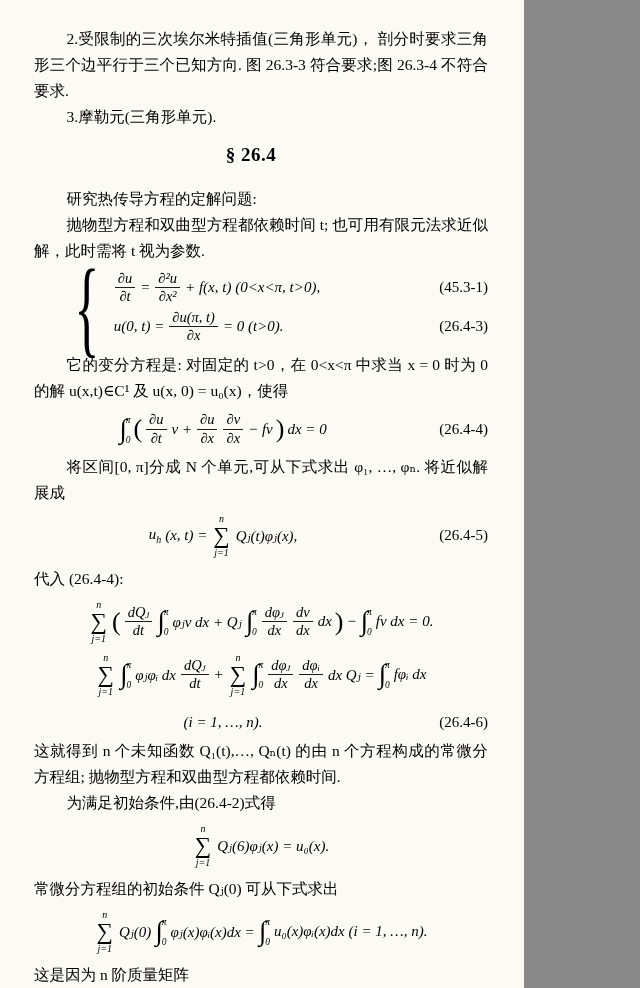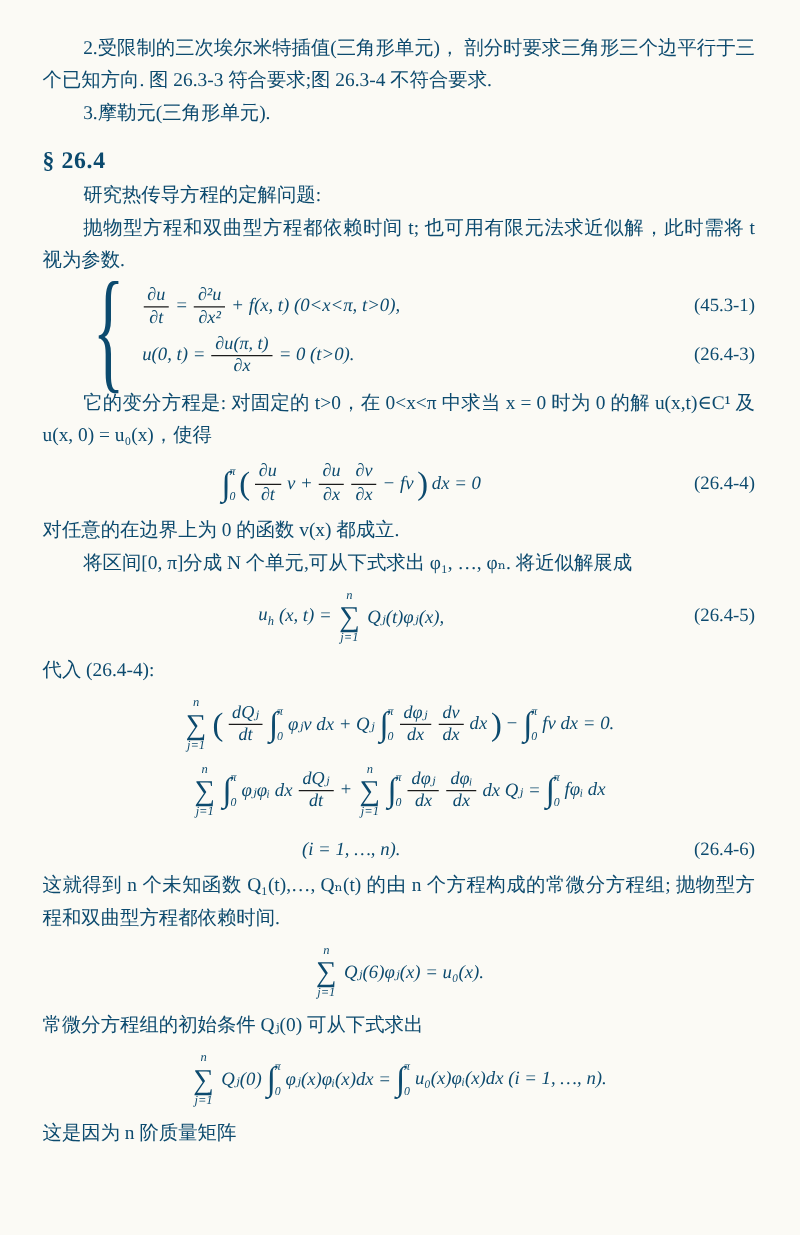--- a/index.html
+++ b/index.html
@@ -1,25 +1,25 @@
 <!DOCTYPE html>
 <html><head>
 <meta charset="utf-8">
 <style>
   html,body{margin:0;padding:0;background:#888;}
   .page{
-    width:640px;height:988px;box-sizing:border-box;position:relative;
-    background:#fbfaf5;color:#0c4a6e;overflow:hidden;
+    width:524px;height:988px;box-sizing:border-box;position:relative;
+    background:#fbfaf5;color:#000000;overflow:hidden;
     font-family:"Liberation Serif","DejaVu Serif",serif;
     padding:26px 36px 8px 34px;
   }
   p{margin:0;font-size:15.5px;line-height:26px;text-align:justify;}
   .ind{text-indent:2.1em;}
-  .heading{display:flex;justify-content:space-between;align-items:baseline;
-    font-weight:bold;font-size:19px;margin:14px 0 4px 0;letter-spacing:0.5px;}
+  .heading{display:flex;justify-content:center;align-items:baseline;
+    font-weight:bold;font-size:19px;margin:14px 0 20px 0;letter-spacing:0.5px;}
   .heading .hnum{margin-right:20px;}
   
   .mi{font-style:italic;margin:0 2px;white-space:nowrap;}
   .frac{display:inline-flex;flex-direction:column;text-align:center;
     vertical-align:middle;margin:0 3px;font-style:italic;font-size:14.5px;line-height:1.18;}
   .frac .num{border-bottom:1.2px solid #1b1b1b;padding:0 3px;}
   .frac .den{padding:0 3px;}
   .sum{display:inline-flex;flex-direction:column;align-items:center;
     vertical-align:middle;margin:0 4px;line-height:1;}
   .sum .slim{font-size:10px;font-style:italic;line-height:1.15;}
@@ -118,21 +118,20 @@
         <span class="num">∂v</span>
         <span class="den">∂x</span>
       </span>
       <span class="mi">− fv</span>
       <span class="bigp">)</span>
       <span class="mi">dx = 0</span>
     </div>
     <div class="dtag">(26.4-4)</div>
   </div>
 
-  <p>对任意的在边界上为 0 的函数 v(x) 都成立.</p>
   <p class="ind">将区间[0, π]分成 N 个单元,可从下式求出 φ₁, …, φₙ. 将近似解展成</p>
 
   <div class="disp">
     <div class="dbody">
       <span class="mi"><span>u</span><sub>h</sub></span>
       <span class="mi">(x, t) =</span>
       <span class="sum">
         <span class="slim">n</span>
         <span class="ssig">∑</span>
         <span class="slim">j=1</span>
@@ -247,20 +246,21 @@
   </div>
 
   <div class="disp" style="margin-top:16px;">
     <div class="dbody">
       <span class="mi">(i = 1, …, n).</span>
     </div>
     <div class="dtag">(26.4-6)</div>
   </div>
 
   <p>这就得到 n 个未知函数 Q₁(t),…, Qₙ(t) 的由 n 个方程构成的常微分方程组; 抛物型方程和双曲型方程都依赖时间.</p>
+  <p class="ind">为满足初始条件,由(26.4-2)式得</p>
 
   <div class="disp">
     <div class="dbody">
       <span class="sum">
         <span class="slim">n</span>
         <span class="ssig">∑</span>
         <span class="slim">j=1</span>
       </span>
       <span class="mi">Qⱼ(6)φⱼ(x) = u₀(x).</span>
     </div>

